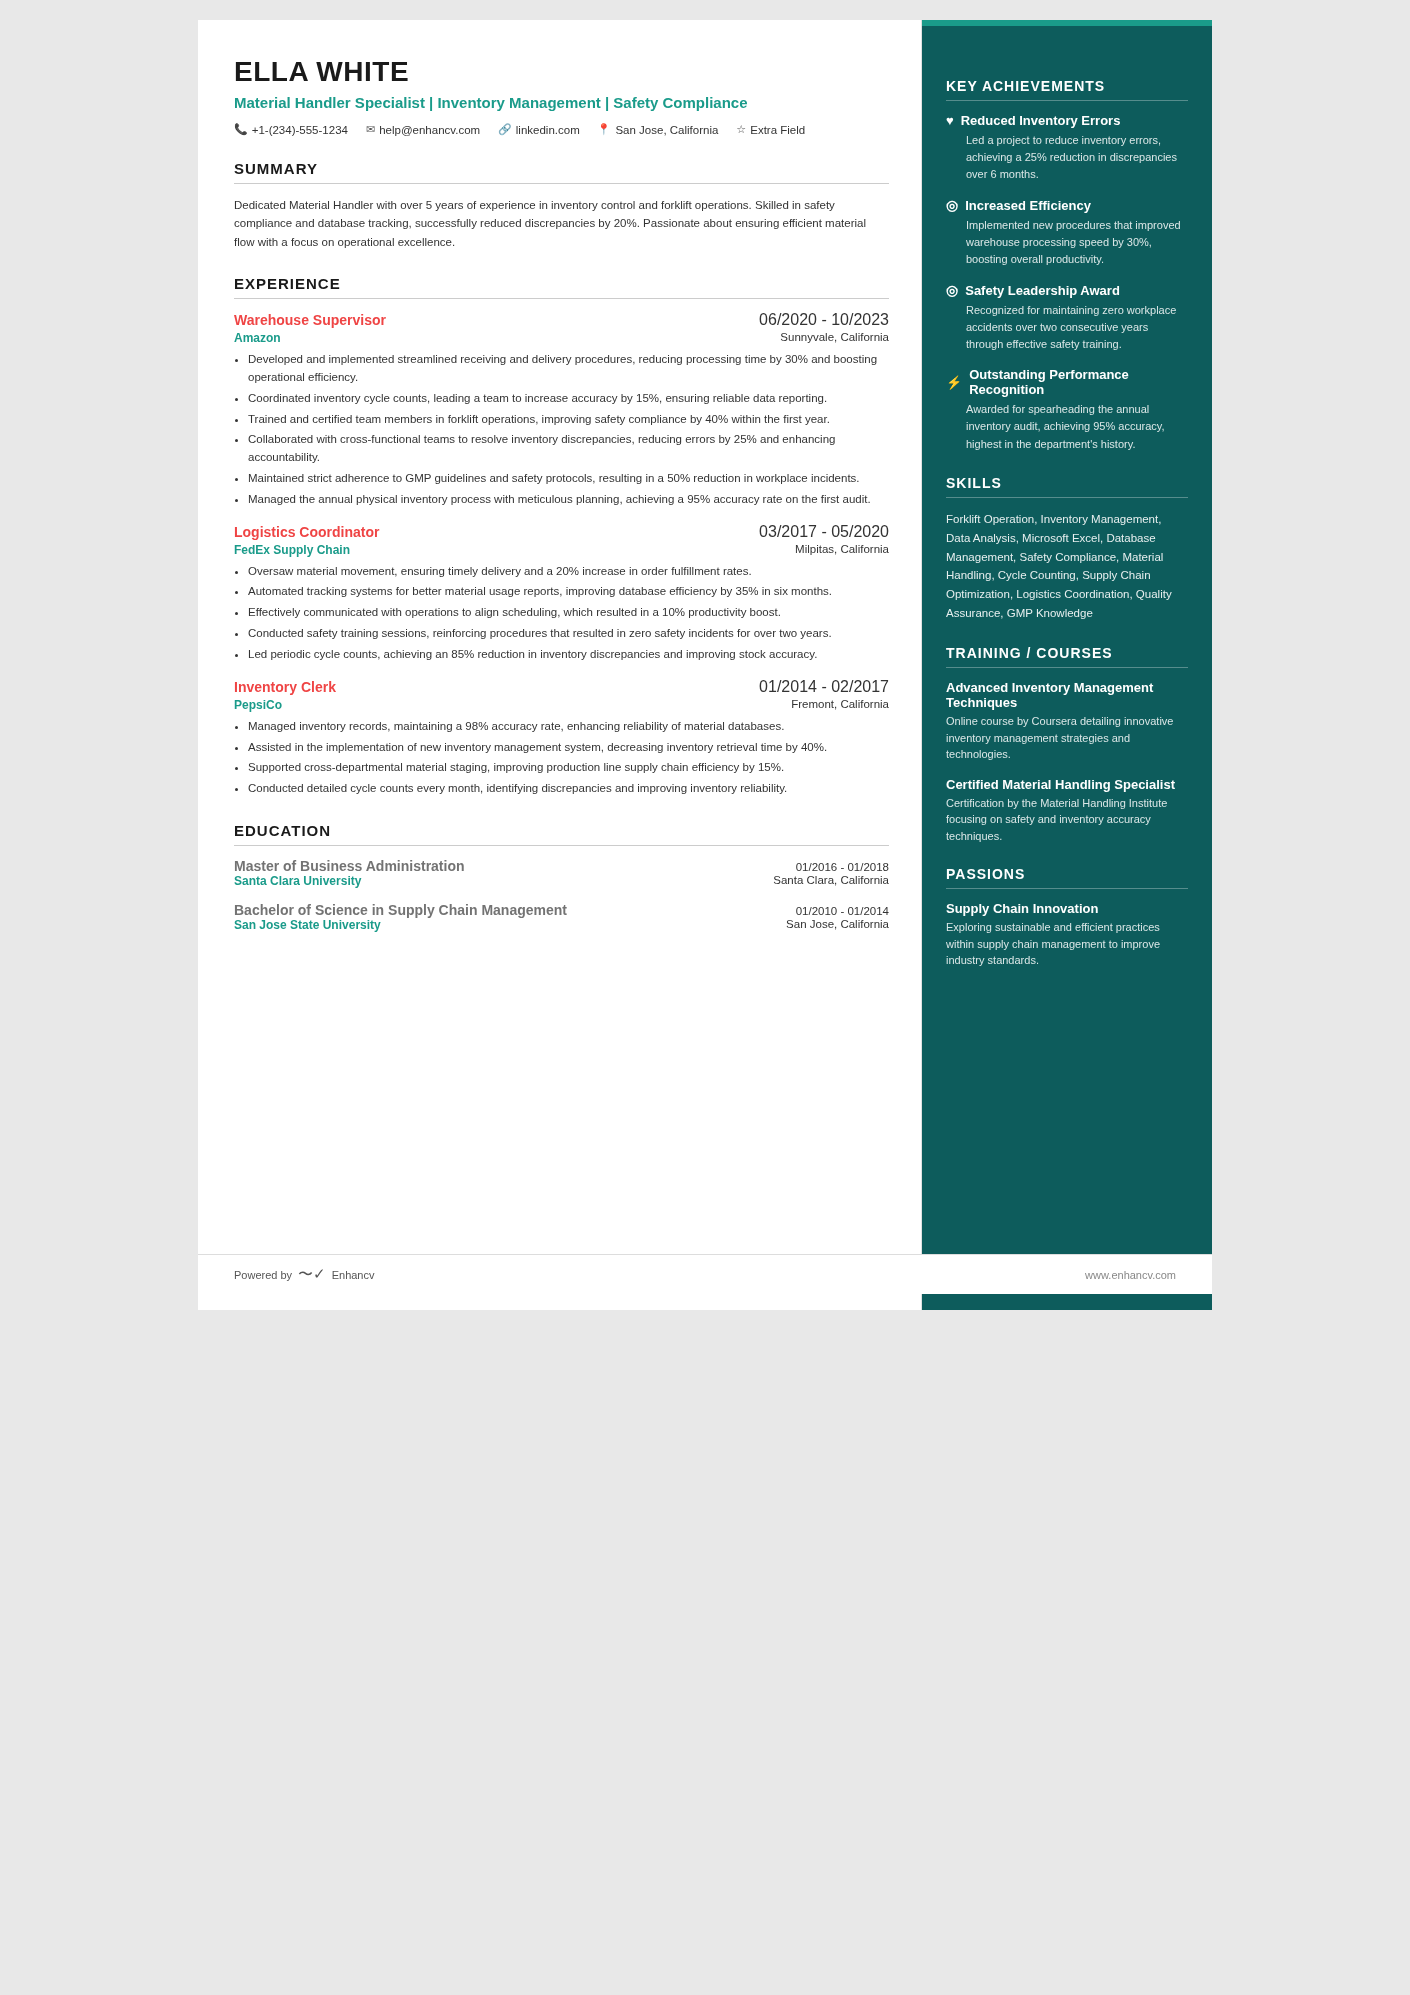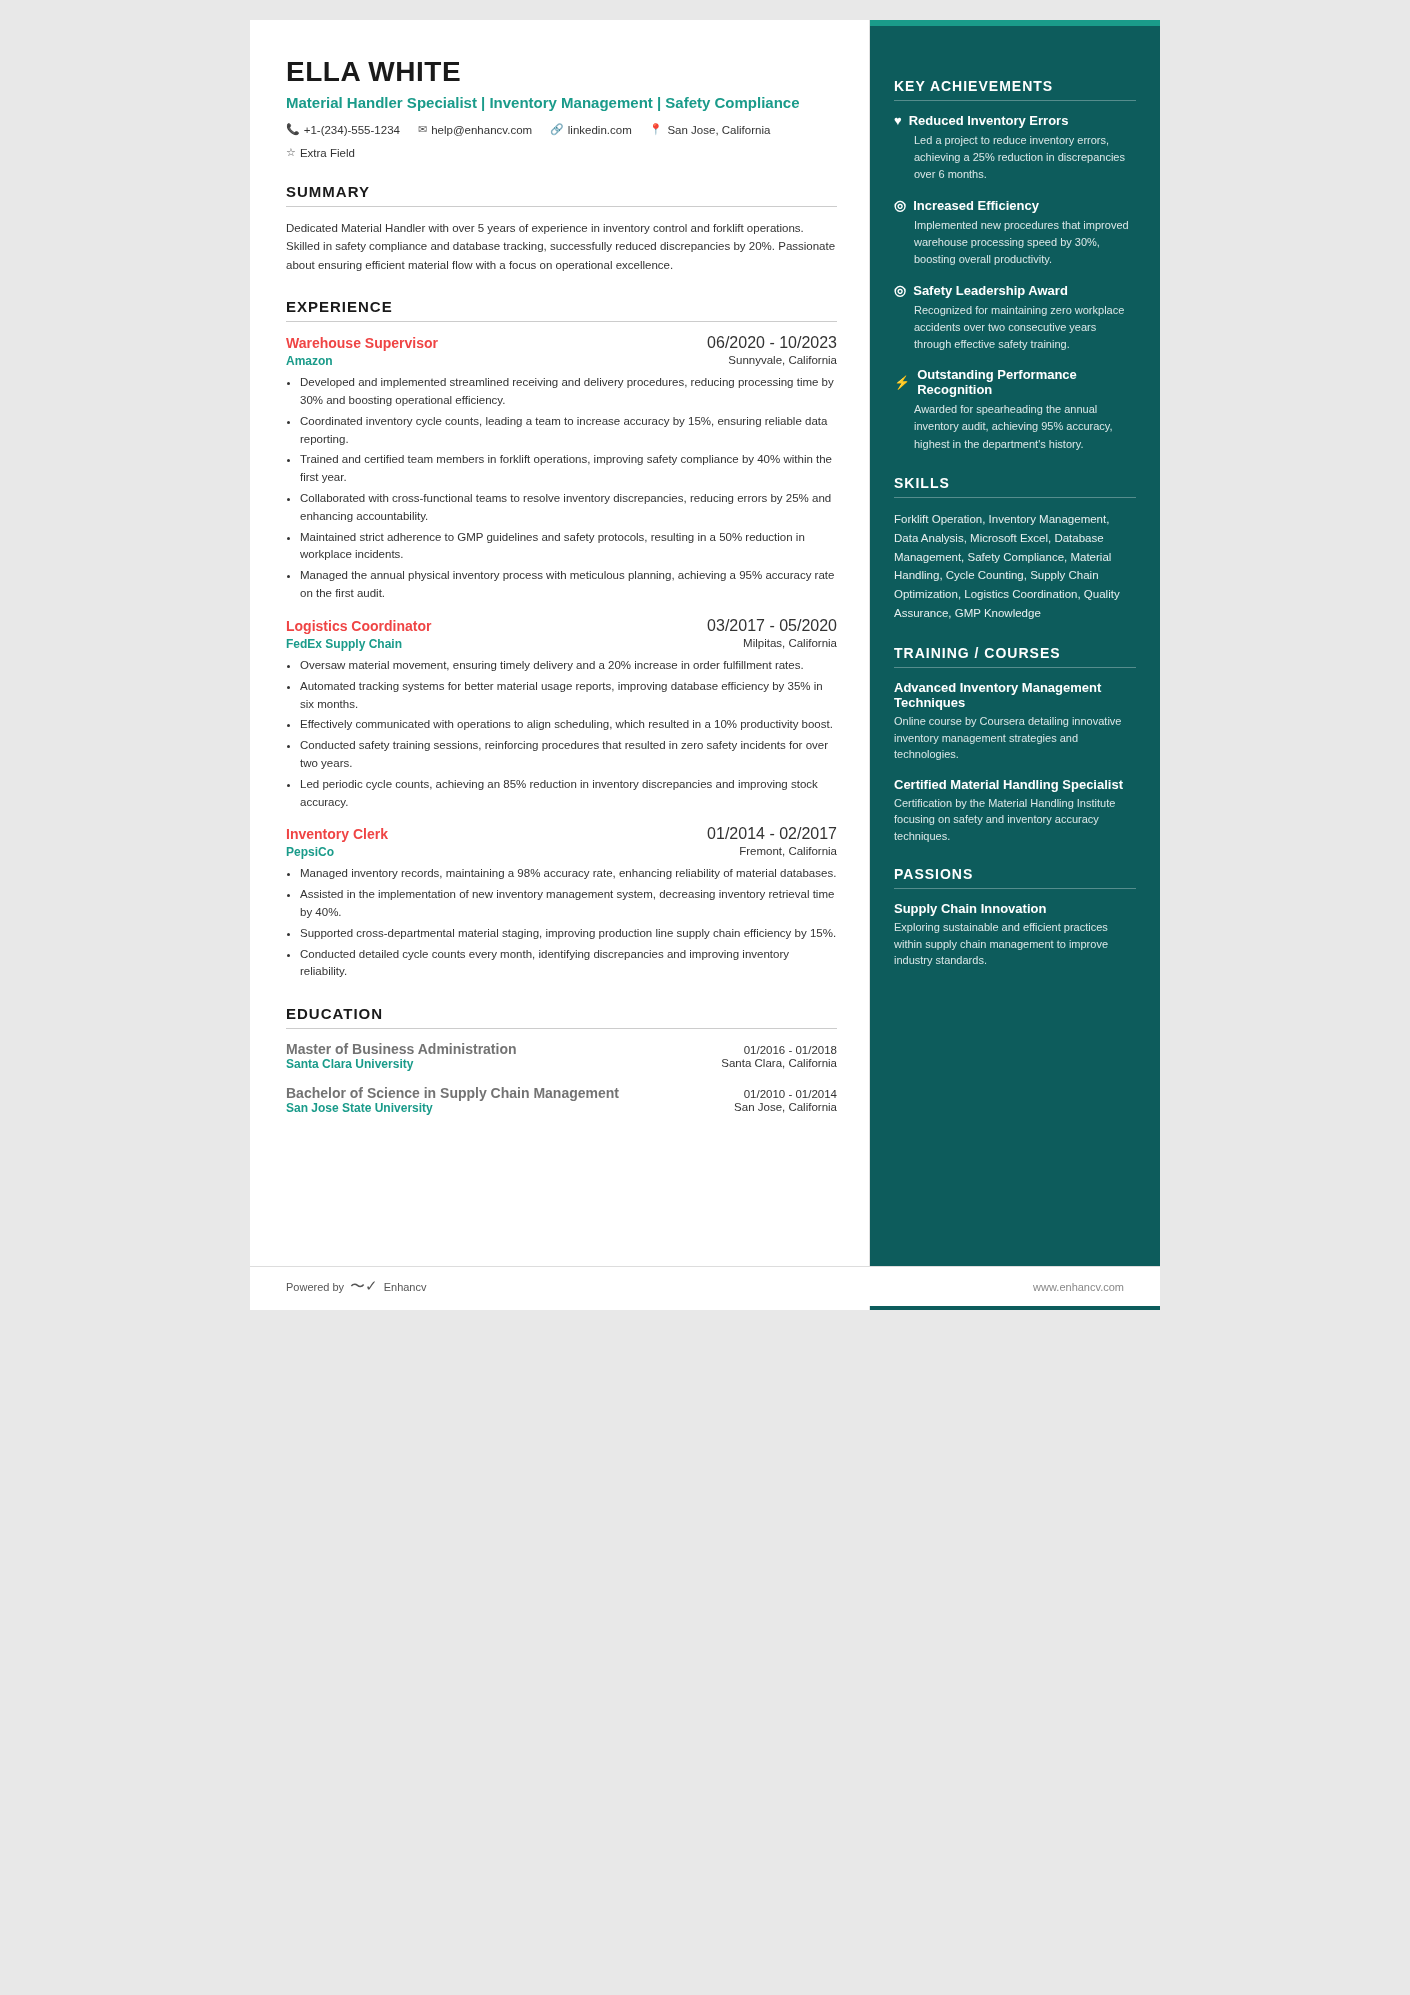--- a/index.html
+++ b/index.html
@@ -4,21 +4,21 @@
   <style>
     * { margin: 0; padding: 0; box-sizing: border-box; }
     body {
       font-family: Arial, sans-serif;
       background: #e8e8e8;
       display: flex;
       justify-content: center;
       padding: 20px;
     }
     .page {
-      width: 910px;
+      width: 1014px;
       background: white;
       display: flex;
       flex-direction: row;
       min-height: 1290px;
       position: relative;
     }
     
     .left {
       flex: 1;
       padding: 36px 32px 30px 36px;
@@ -159,21 +159,21 @@
     .footer {
       border-top: 1px solid #ddd;
       padding: 10px 36px;
       display: flex;
       justify-content: space-between;
       align-items: center;
       font-size: 11px;
       color: #888;
       width: 100%;
       position: absolute;
-      bottom: 4px;
+      bottom: 16px;
       left: 0;
       background: white;
     }
     .footer-brand {
       display: flex;
       align-items: center;
       gap: 6px;
       font-size: 11px;
       color: #555;
     }

